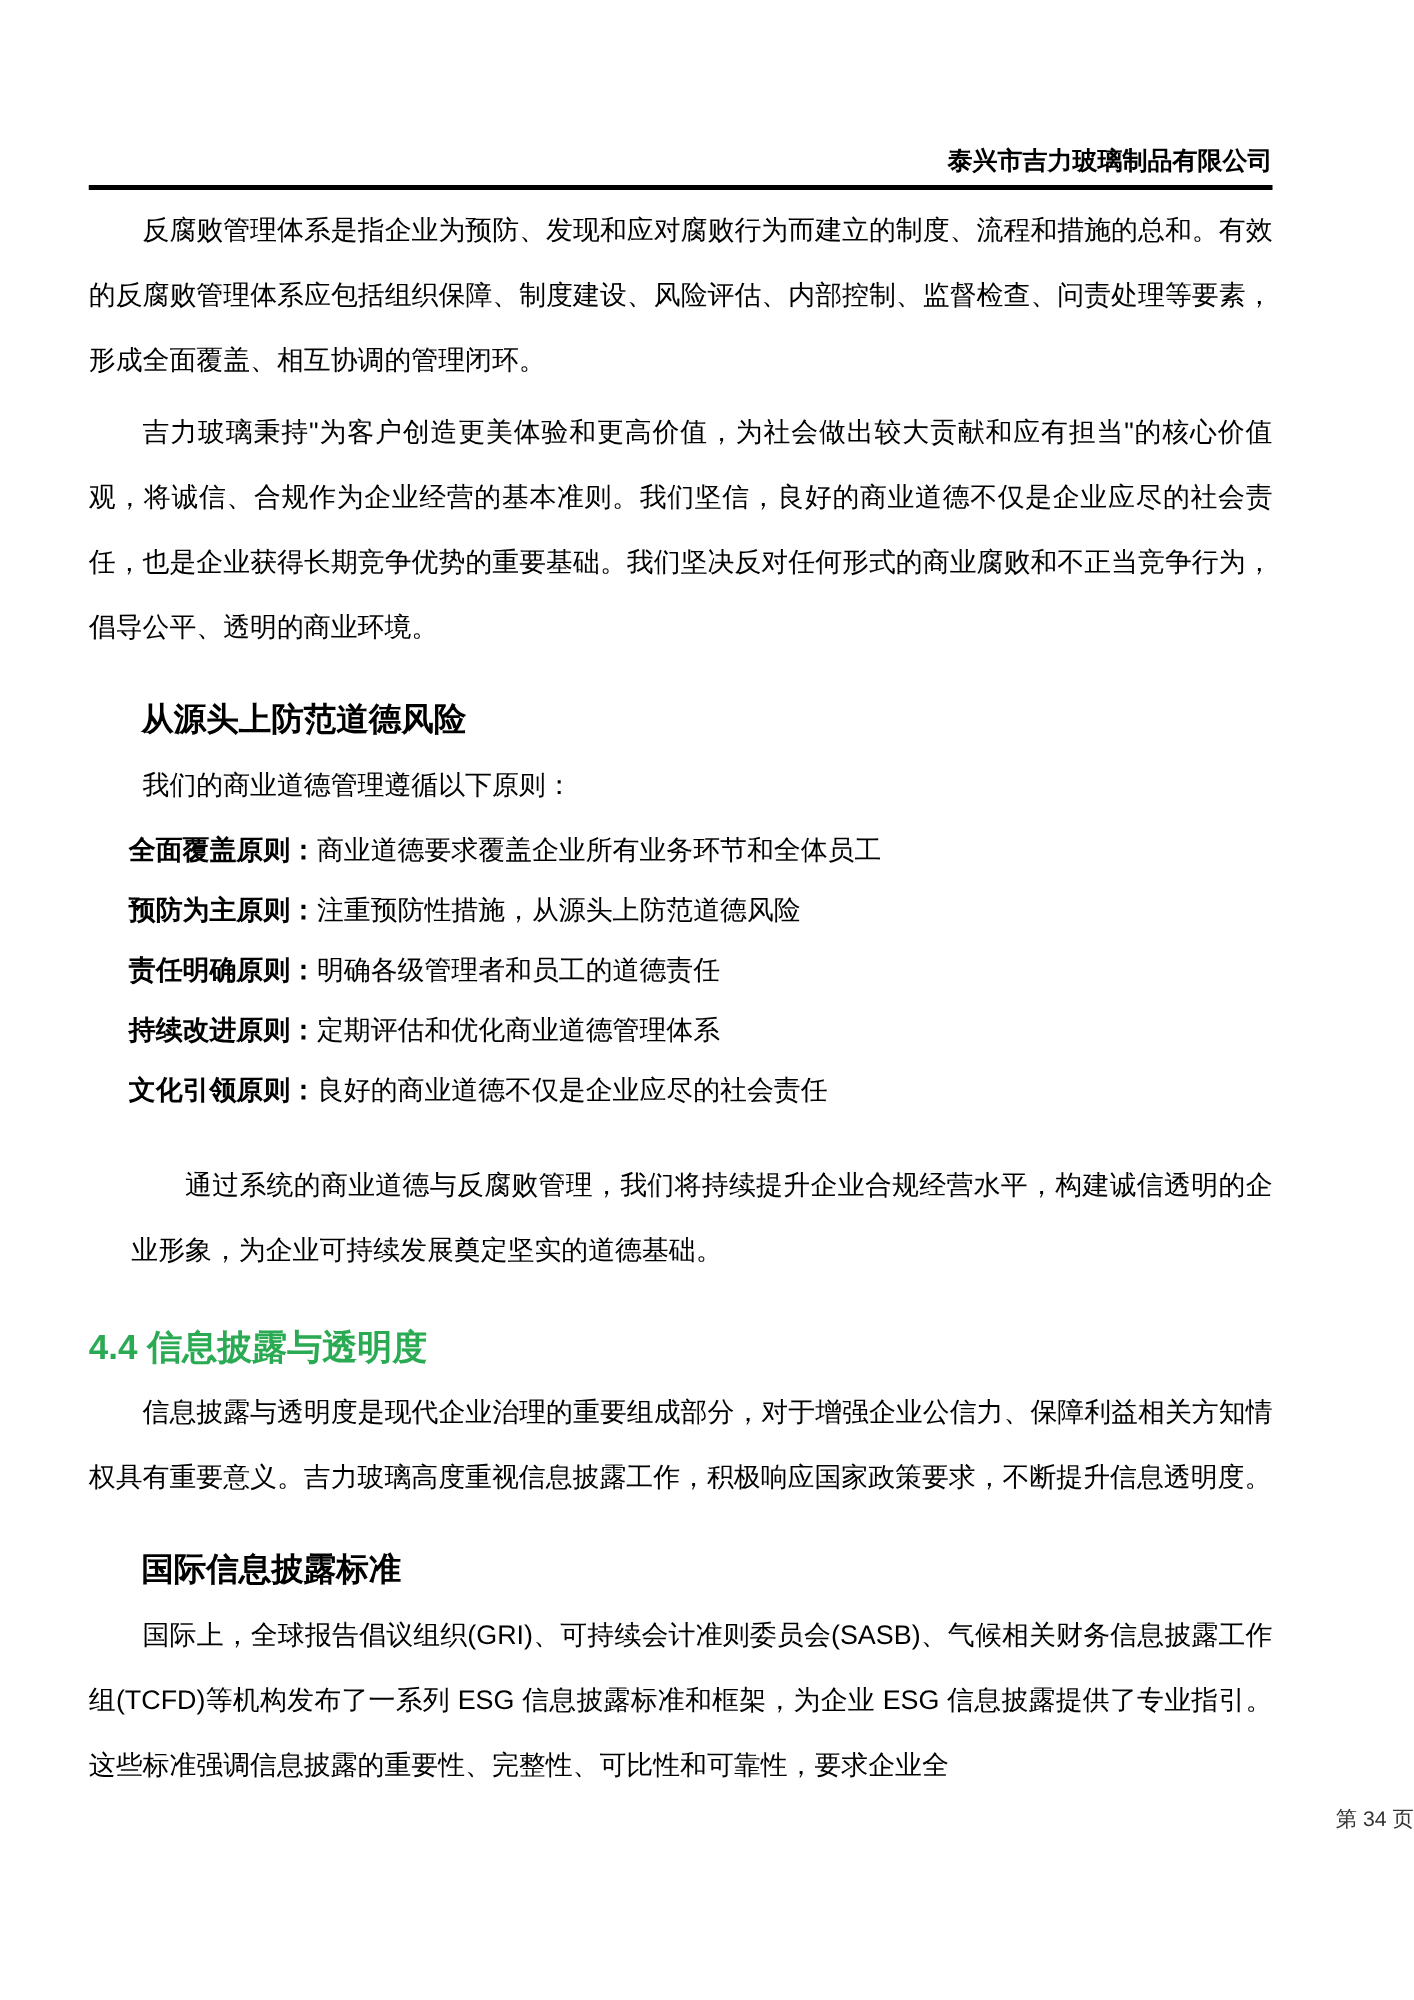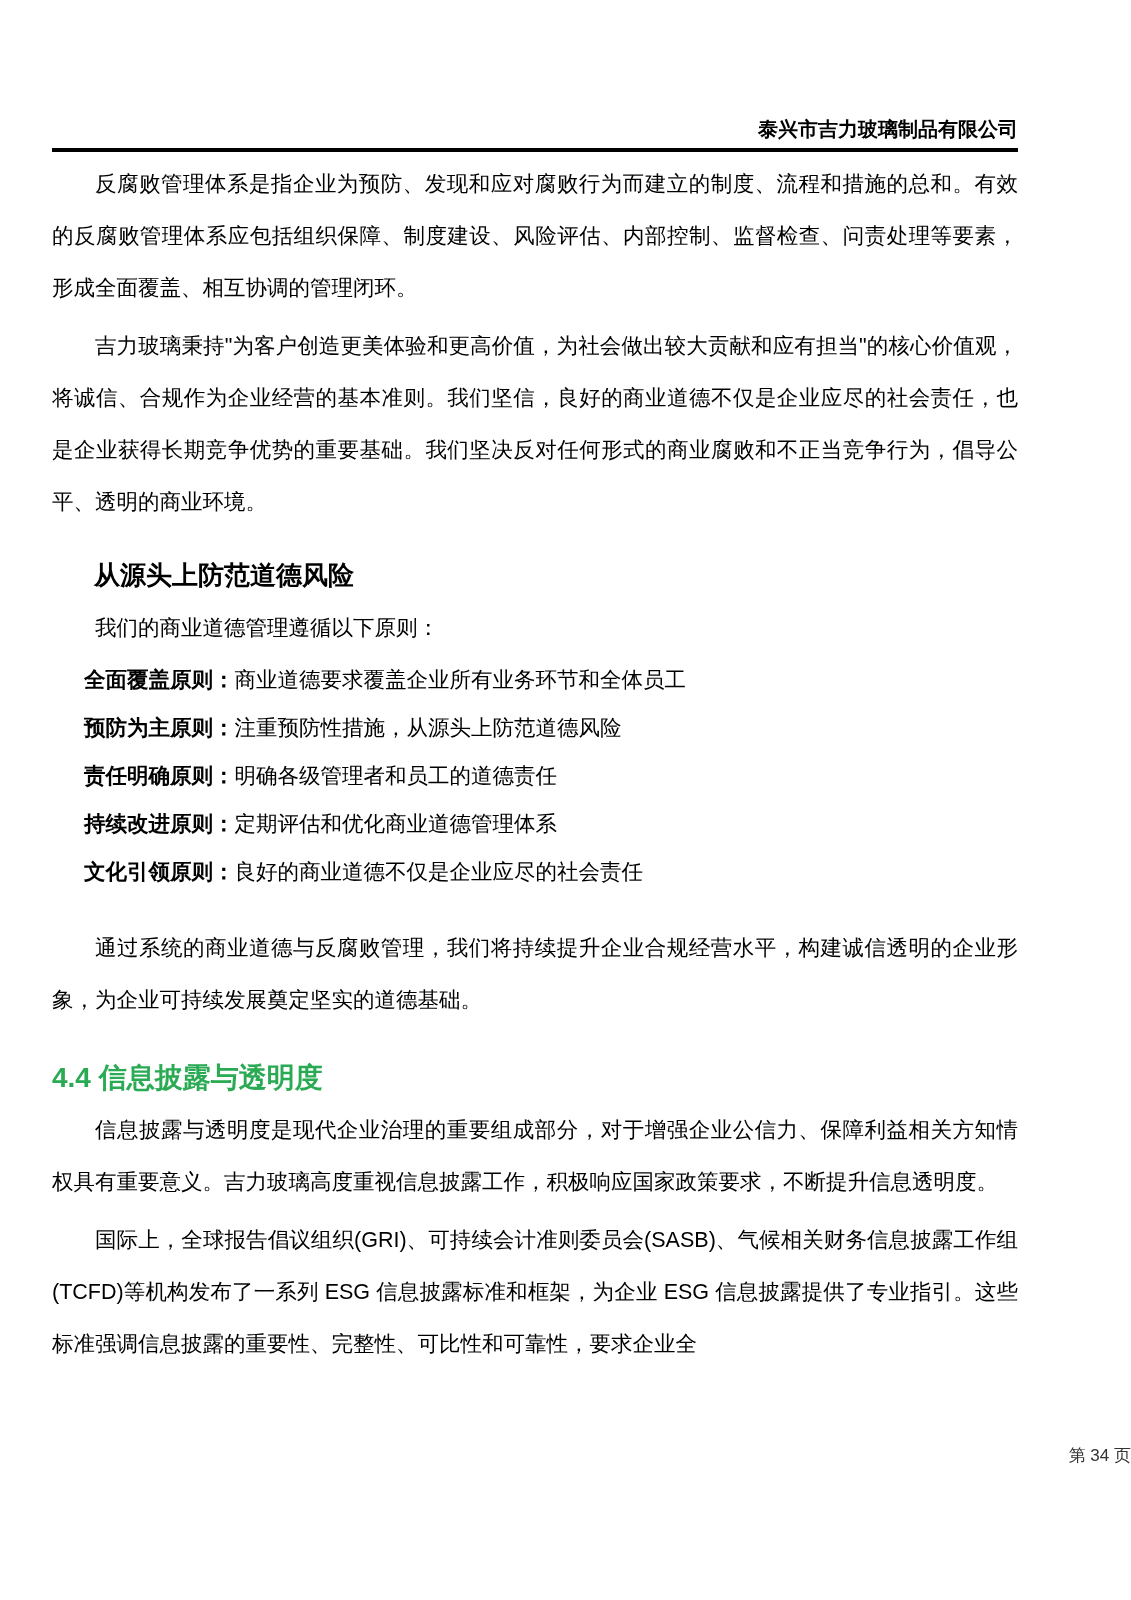--- a/index.html
+++ b/index.html
@@ -4,21 +4,21 @@
 <style>
   html, body { margin: 0; padding: 0; background: #ffffff; }
   .page {
     position: relative;
     width: 1131px;
     height: 1508px;
     background: #ffffff;
     color: #000000;
     font-family: "Liberation Sans", "DejaVu Sans", sans-serif;
     box-sizing: border-box;
-    padding: 116px 113px 0 52px;
+    padding: 116px 113px 0 71px;
     overflow: hidden;
   }
   .doc-header {
     text-align: right;
     font-size: 20px;
     font-weight: 700;
     line-height: 26px;
     border-bottom: 4px solid #000000;
     padding-bottom: 6px;
   }
@@ -90,26 +90,27 @@
       <span class="label">责任明确原则：</span><span>明确各级管理者和员工的道德责任</span>
     </div>
     <div class="principle">
       <span class="label">持续改进原则：</span><span>定期评估和优化商业道德管理体系</span>
     </div>
     <div class="principle">
       <span class="label">文化引领原则：</span><span>良好的商业道德不仅是企业应尽的社会责任</span>
     </div>
   </div>
 
-  <p class="body-text indent" style="margin-top: 26px;">通过系统的商业道德与反腐败管理，我们将持续提升企业合规经营水平，构建诚信透明的企业形象，为企业可持续发展奠定坚实的道德基础。</p>
+  <p class="body-text indent" style="margin-top: 26px; margin-left: 34px;">通过系统的商业道德与反腐败管理，我们将持续提升企业合规经营水平，构建诚信透明的企业形象，为企业可持续发展奠定坚实的道德基础。</p>
 
   <h2 class="section-heading" style="color: rgb(43, 170, 84);">4.4 信息披露与透明度</h2>
 
   <p class="body-text indent">信息披露与透明度是现代企业治理的重要组成部分，对于增强企业公信力、保障利益相关方知情权具有重要意义。吉力玻璃高度重视信息披露工作，积极响应国家政策要求，不断提升信息透明度。</p>
 
+  <h3 class="sub-heading">国际信息披露标准</h3>
 
   <p class="body-text indent">国际上，全球报告倡议组织(GRI)、可持续会计准则委员会(SASB)、气候相关财务信息披露工作组(TCFD)等机构发布了一系列 ESG 信息披露标准和框架，为企业 ESG 信息披露提供了专业指引。这些标准强调信息披露的重要性、完整性、可比性和可靠性，要求企业全</p>
 
   <div class="doc-footer">
     <span>第 34 页</span>
   </div>
 
 </div>
 
 </body></html>

